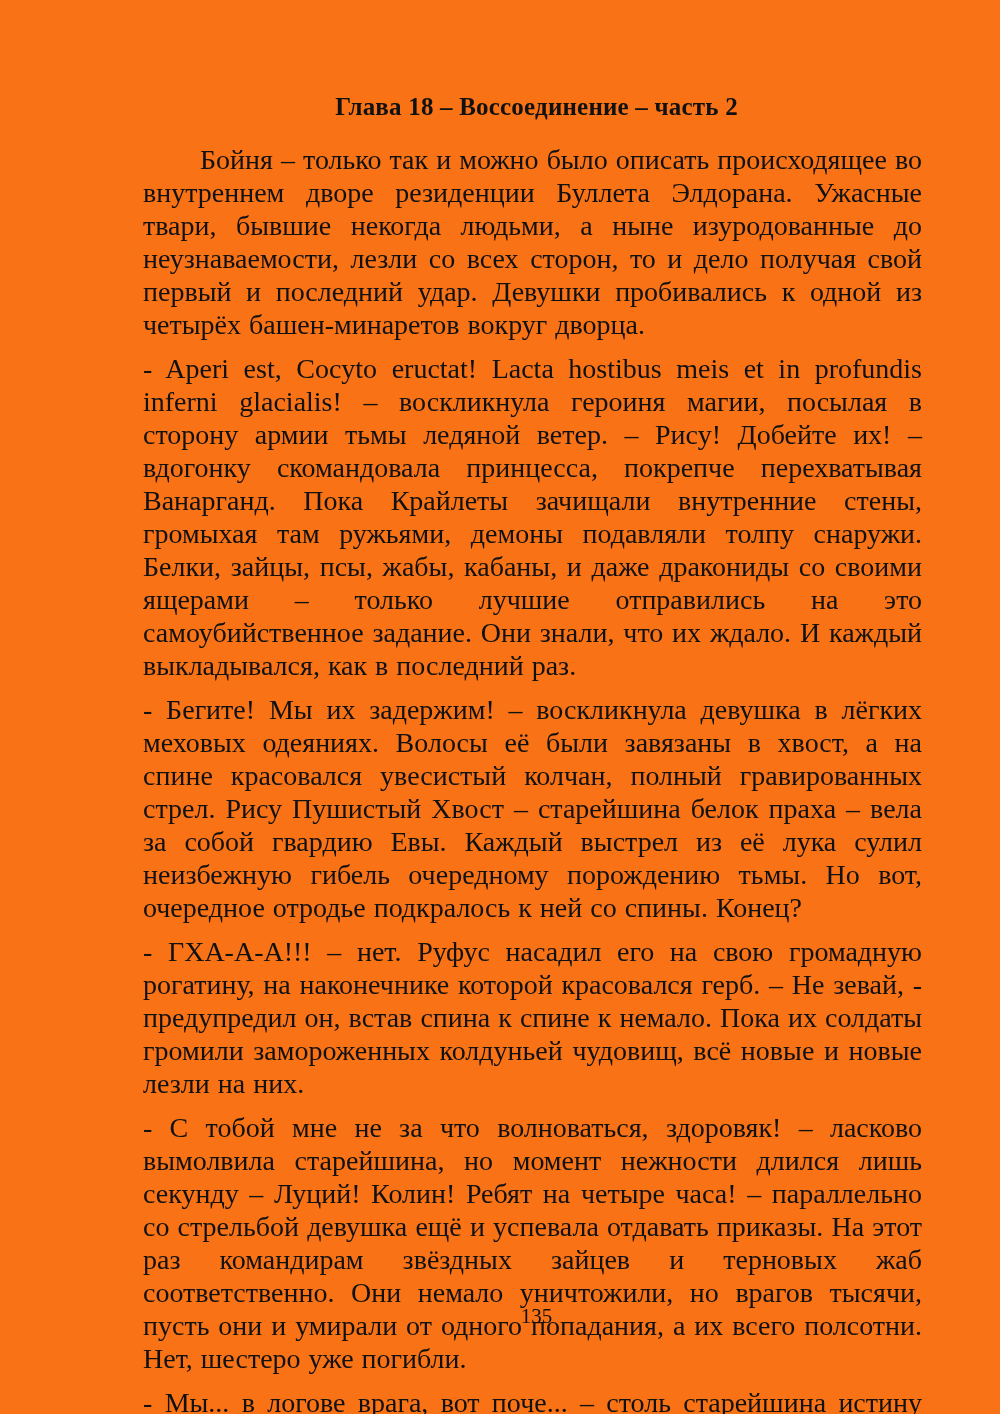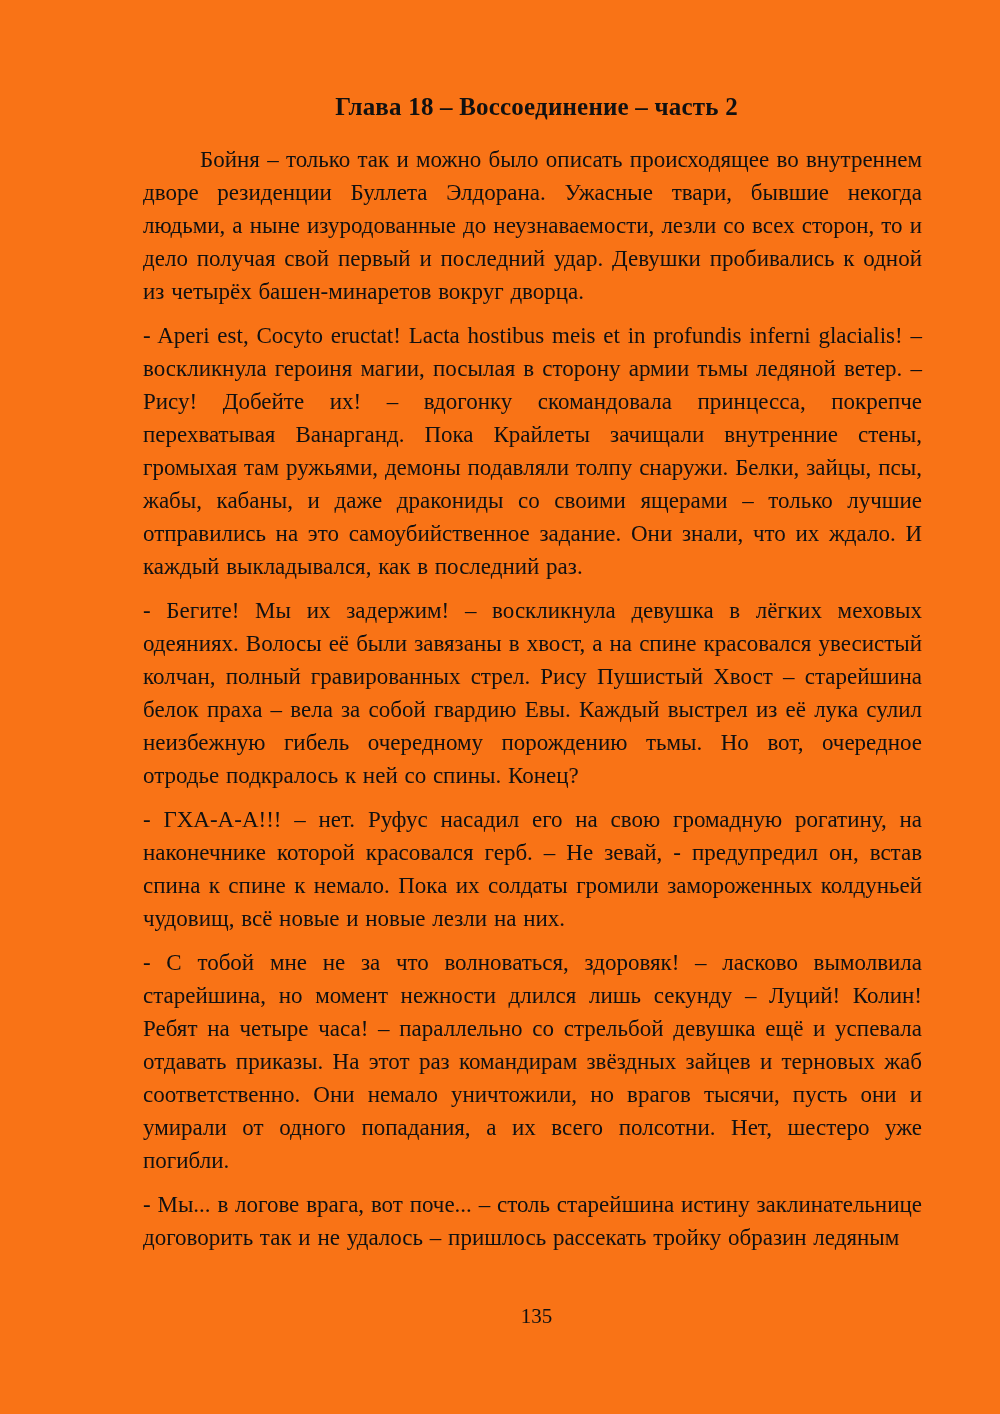--- a/index.html
+++ b/index.html
@@ -25,21 +25,21 @@
   }
   .doc-title {
     font-size: 25px;
     line-height: 33px;
     font-weight: bold;
     text-align: center;
     margin: 0 0 20px 0;
     letter-spacing: 0.2px;
   }
   .para {
-    font-size: 23px;
+    font-size: 28px;
     line-height: 33px;
     text-align: justify;
     text-align-last: left;
     margin: 0 8px 11px 0;
     word-spacing: 1px;
   }
   .para.first-indent {
     text-indent: 57px;
   }
   .page-number {

